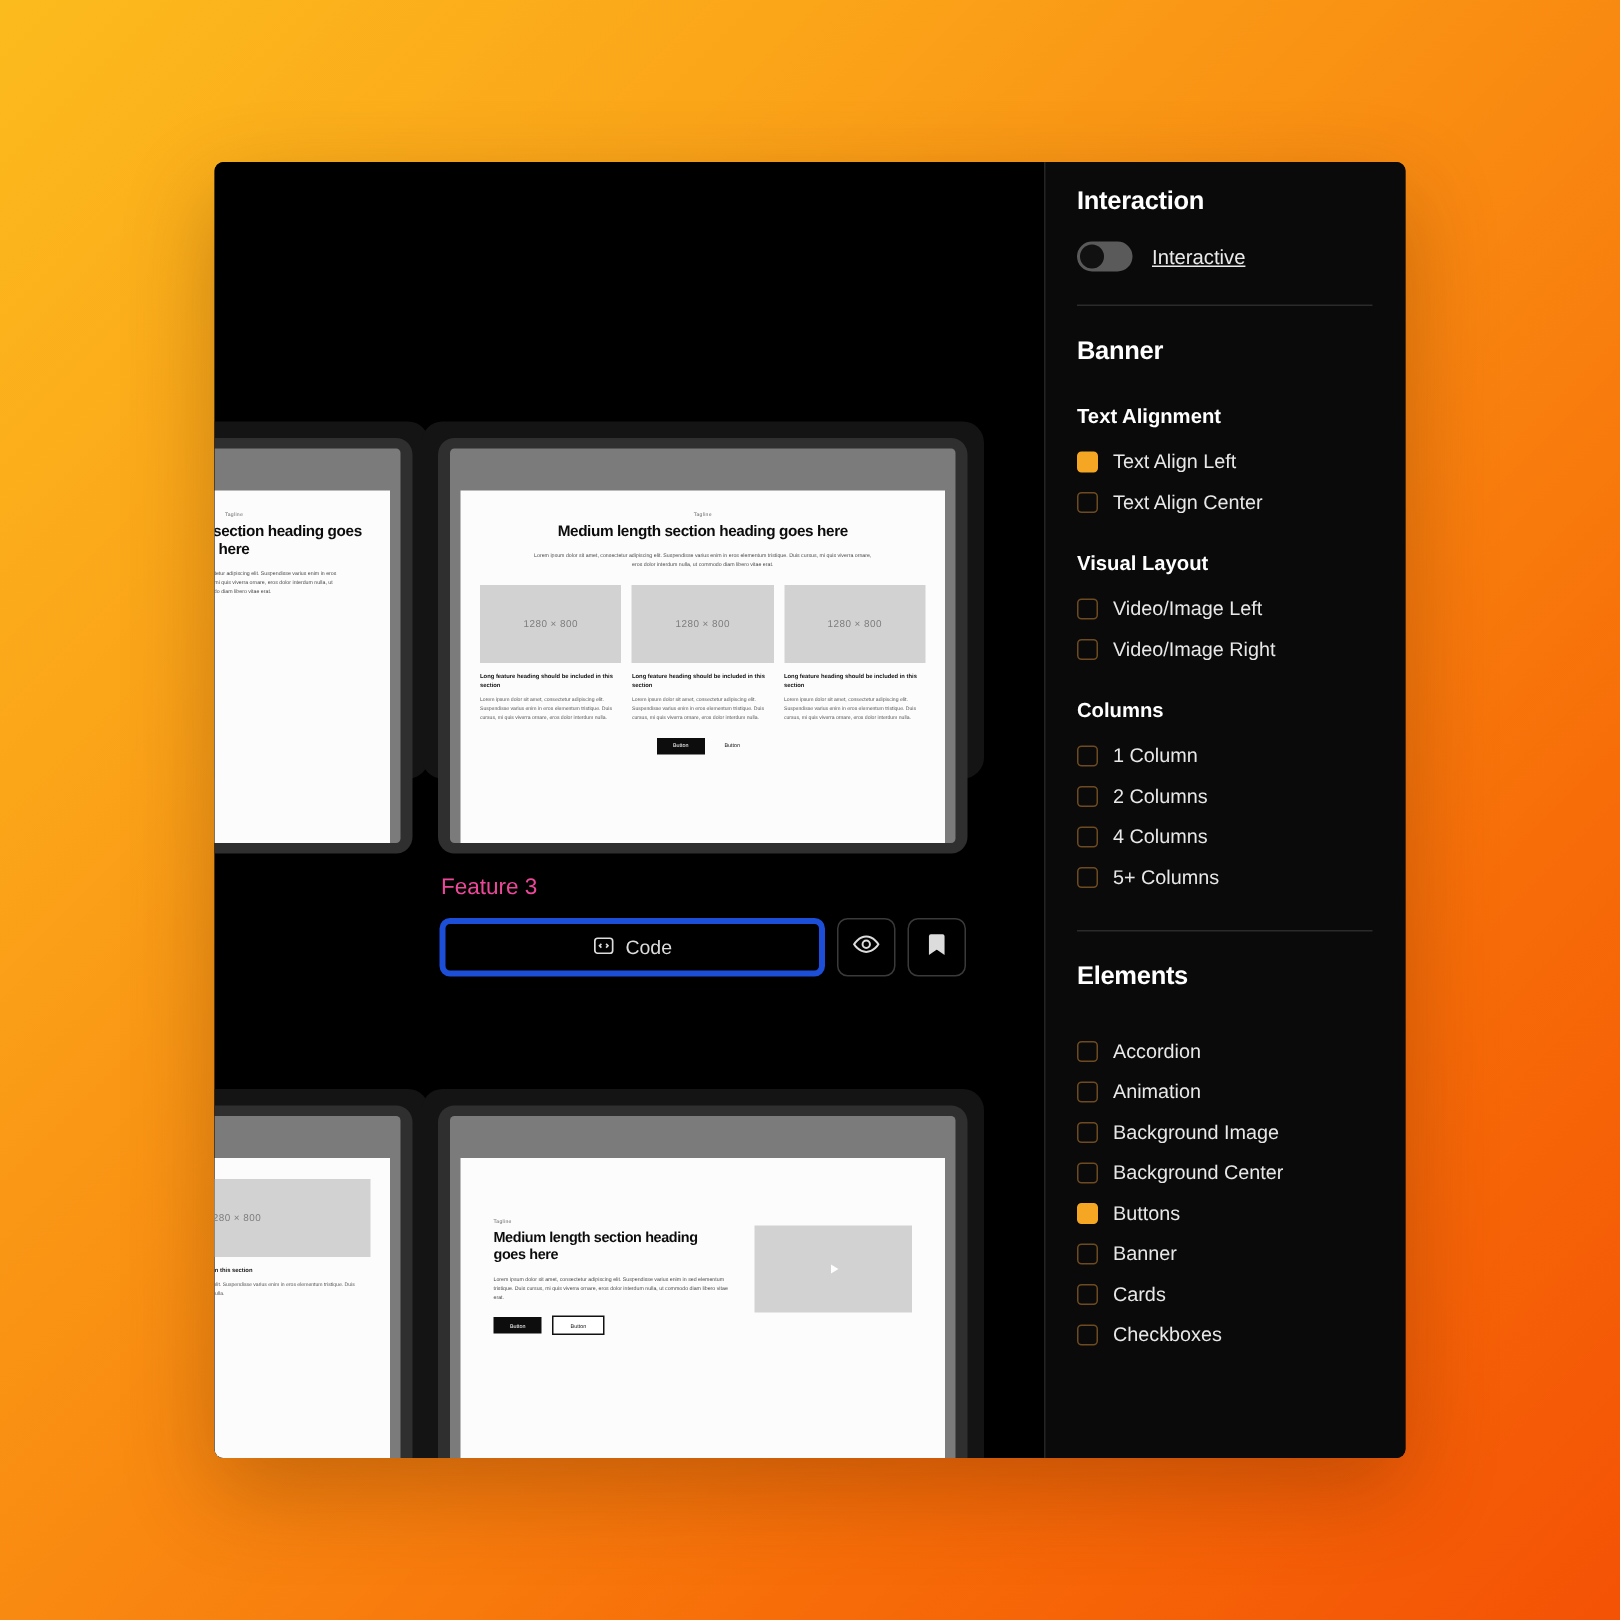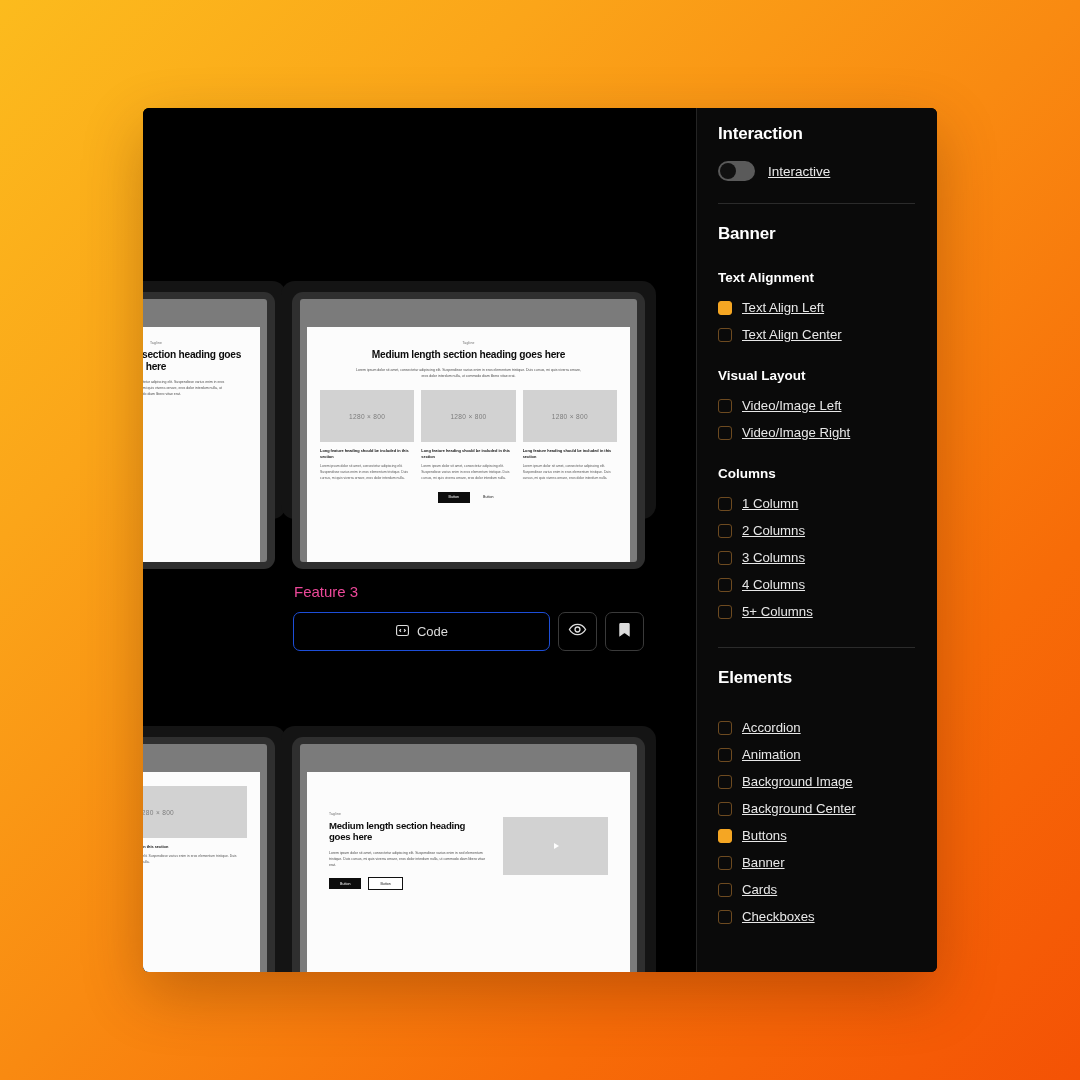--- a/index.html
+++ b/index.html
@@ -119,21 +119,21 @@
   }
 
   
   .card-title {
     color: #ec4899; font-size: 15px; font-weight: 400;
     margin: 14px 2px 12px 2px;
   }
   .card-controls { display: flex; gap: 8px; padding: 0 1px 13px 1px; }
   .code-btn {
     flex: 1; height: 39px;
-    border: 1px solid #1d4ed8; border-radius: 7px;
+    border: 4px solid #1d4ed8; border-radius: 7px;
     display: flex; align-items: center; justify-content: center; gap: 7px;
     color: #dcdcdc; font-size: 13px;
   }
   .icon-btn {
     width: 39px; height: 39px;
     border: 1px solid #3a3a3a; border-radius: 7px;
     display: flex; align-items: center; justify-content: center;
     color: #dcdcdc;
   }
 
@@ -168,21 +168,21 @@
   }
   .toggle-label { color: #eaeaea; font-size: 13.5px; text-decoration: underline; }
 
   .group { margin-bottom: 20px; }
   .opt { display: flex; align-items: center; gap: 10px; height: 27px; }
   .box {
     width: 14px; height: 14px; border-radius: 3px;
     border: 1.3px solid #6d4a20; flex: none;
   }
   .box.on { background: #f5a623; border-color: #f5a623; }
-  .opt-label { color: #e8e8e8; font-size: 13.2px; text-decoration: underline; }
+  .opt-label { color: #e8e8e8; font-size: 13.2px; }
 
   .panel-scroll { height: 100%; }
 </style>
 </head>
 <body>
 
 <div class="bg-grad"></div>
 
 <div class="window">
 
@@ -354,24 +354,20 @@
         <div class="opt">
           <div class="box"></div>
           <div class="opt-label">1 Column</div>
         </div>
         <div class="opt">
           <div class="box"></div>
           <div class="opt-label">2 Columns</div>
         </div>
         <div class="opt">
           <div class="box"></div>
-          <div class="opt-label">3 Columns</div>
-        </div>
-        <div class="opt">
-          <div class="box"></div>
           <div class="opt-label">4 Columns</div>
         </div>
         <div class="opt">
           <div class="box"></div>
           <div class="opt-label">5+ Columns</div>
         </div>
       </div>
 
       <div class="divider"></div>
 

